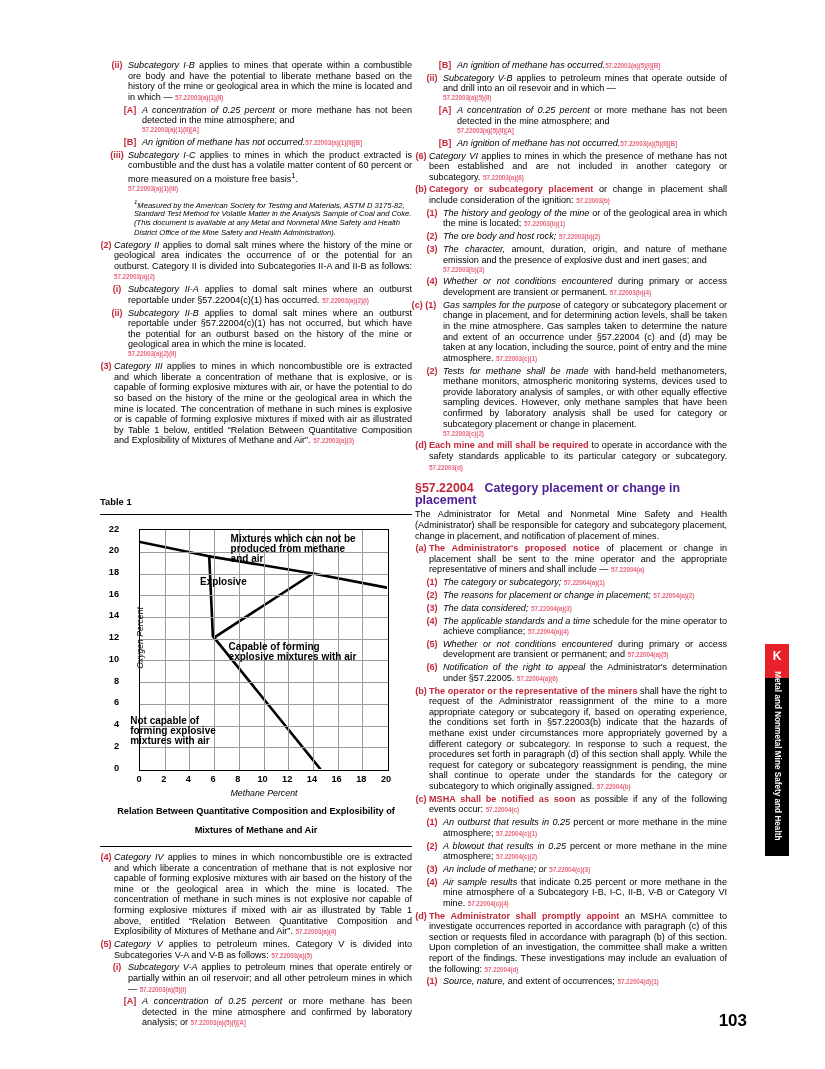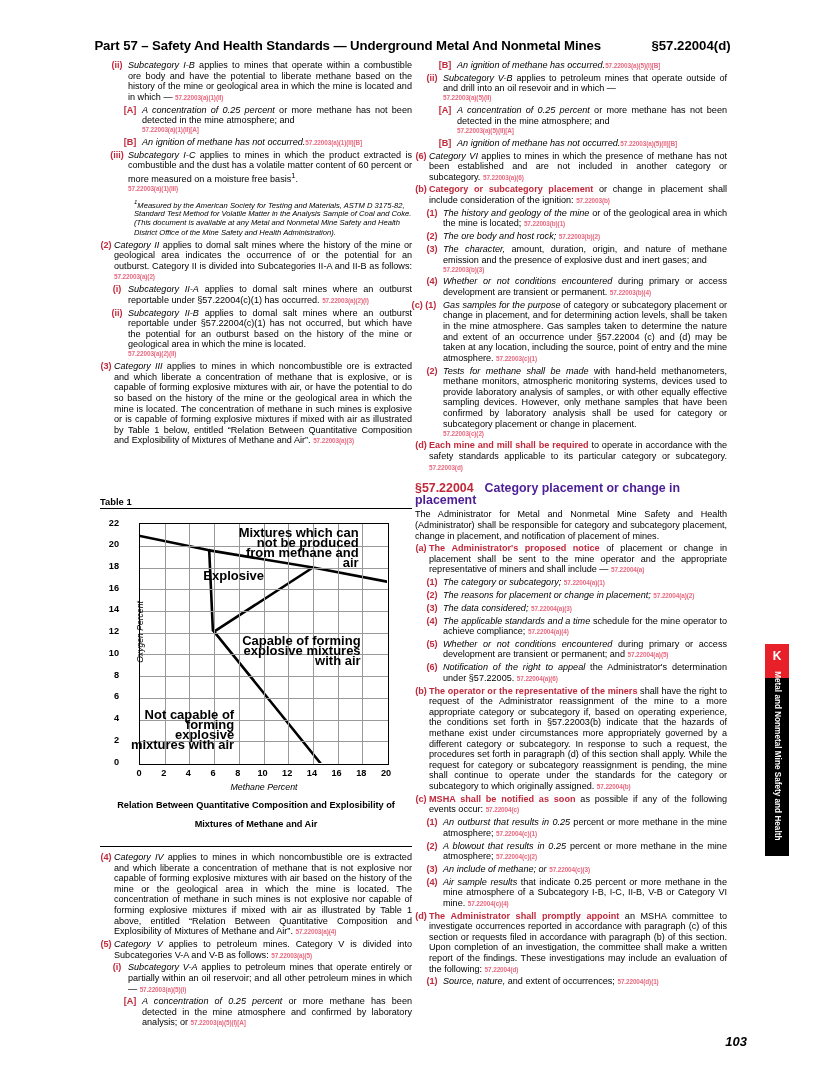--- a/index.html
+++ b/index.html
@@ -71,21 +71,21 @@
   }
   .sec-name{
     color:#4c1d95;font-weight:bold;font-size:12.4px;margin-left:11px;
   }
 
   
   .tbl-wrap{
     position:absolute;left:100px;top:496px;width:312px;
   }
   .tbl-cap-top{
-    font-weight:bold;font-size:9.4px;padding-bottom:1px;
+    font-weight:bold;font-size:9.4px;padding-bottom:7px;
     border-bottom:1.6px solid #000;margin-bottom:6px;
   }
   .chart-box{position:relative;width:312px;height:302px;}
   .plot{
     position:absolute;left:39px;top:8px;
     width:250px;height:242px;
     border:1.6px solid #000;box-sizing:border-box;
     background:#fff;
   }
   .gl{position:absolute;background:#9a9a9a;}
@@ -106,22 +106,22 @@
   }
   .xlab{
     position:absolute;left:39px;width:250px;top:267px;
     text-align:center;font-style:italic;font-size:8.8px;
   }
   .chart-cap{
     position:absolute;left:14px;width:284px;top:281px;
     text-align:center;font-weight:bold;font-size:9.2px;line-height:19px;
   }
   .zlab{
-    position:absolute;text-align:right;font-weight:bold;
-    font-size:13px;line-height:10px;color:#000;
+    position:absolute;text-align:left;font-weight:bold;
+    font-size:10px;line-height:10px;color:#000;
   }
   .tbl-rule{
     position:absolute;left:100px;top:846px;width:312px;
     border-bottom:1.6px solid #000;
   }
 
   
   .tab{
     position:absolute;left:765px;top:644px;width:24px;height:212px;
     background:#000;
@@ -135,35 +135,29 @@
     color:#fff;font-weight:bold;font-size:12px;
   }
   .tab-text{
     position:absolute;left:-74px;top:107px;width:172px;
     transform:rotate(90deg);
     color:#fff;font-weight:bold;font-size:8.2px;line-height:9.6px;
     text-align:center;
   }
 
   .pg-num{
-    position:absolute;right:78px;bottom:20px;
-    font-weight:bold;font-size:13px;font-style:italic;
+    position:absolute;right:78px;bottom:38px;
+    font-weight:bold;font-size:17px;
   }
 </style>
 </head>
 <body>
 
 <div class="page">
 
-  <div class="hdr">
-    <span class="hdr-inner">
-      <span class="hdr-title">Part 57 – Safety And Health Standards — Underground Metal And Nonmetal Mines</span>
-      <span class="hdr-sec">§57.22004(d)</span>
-    </span>
-  </div>
 
   <div class="col col-left" id="left-col">
       <div class="p lvl i2"><span class="lbl">(ii)</span><span class="it">Subcategory I-B</span><span> applies to mines that operate within a combustible ore body and have the potential to liberate methane based on the history of the mine or geological area in which the mine is located and in which — </span><span class="cite">57.22003(a)(1)(II)</span></div>
       <div class="p lvl i3"><span class="lbl">[A]</span><span class="it">A concentration of 0.25 percent</span><span> or more methane has not been detected in the mine atmosphere; and</span><span class="cite blk">57.22003(a)(1)(II)[A]</span></div>
       <div class="p lvl i3"><span class="lbl">[B]</span><span class="it">An ignition of methane has not occurred.</span><span class="cite">57.22003(a)(1)(II)[B]</span></div>
       <div class="p lvl i2"><span class="lbl">(iii)</span><span class="it">Subcategory I-C</span><span> applies to mines in which the product extracted is combustible and the dust has a volatile matter content of 60 percent or more measured on a moisture free basis</span><sup>1</sup><span>.</span><span class="cite blk">57.22003(a)(1)(III)</span></div>
       <div class="fn"><sup>1</sup><span>Measured by the American Society for Testing and Materials, ASTM D 3175-82, Standard Test Method for Volatile Matter in the Analysis Sample of Coal and Coke. (This document is available at any Metal and Nonmetal Mine Safety and Health District Office of the Mine Safety and Health Administration).</span></div>
       <div class="p lvl i1"><span class="lbl">(2)</span><span class="it">Category II</span><span> applies to domal salt mines where the history of the mine or geological area indicates the occurrence of or the potential for an outburst. Category II is divided into Subcategories II-A and II-B as follows: </span><span class="cite">57.22003(a)(2)</span></div>
       <div class="p lvl i2"><span class="lbl">(i)</span><span class="it">Subcategory II-A</span><span> applies to domal salt mines where an outburst reportable under §57.22004(c)(1) has occurred. </span><span class="cite">57.22003(a)(2)(I)</span></div>
       <div class="p lvl i2"><span class="lbl">(ii)</span><span class="it">Subcategory II-B</span><span> applies to domal salt mines where an outburst reportable under §57.22004(c)(1) has not occurred, but which have the potential for an outburst based on the history of the mine or geological area in which the mine is located.</span><span class="cite blk">57.22003(a)(2)(II)</span></div>

